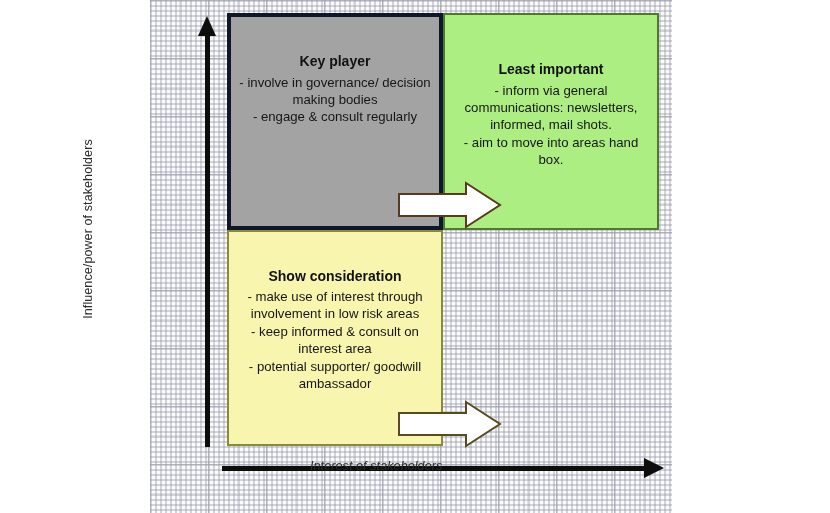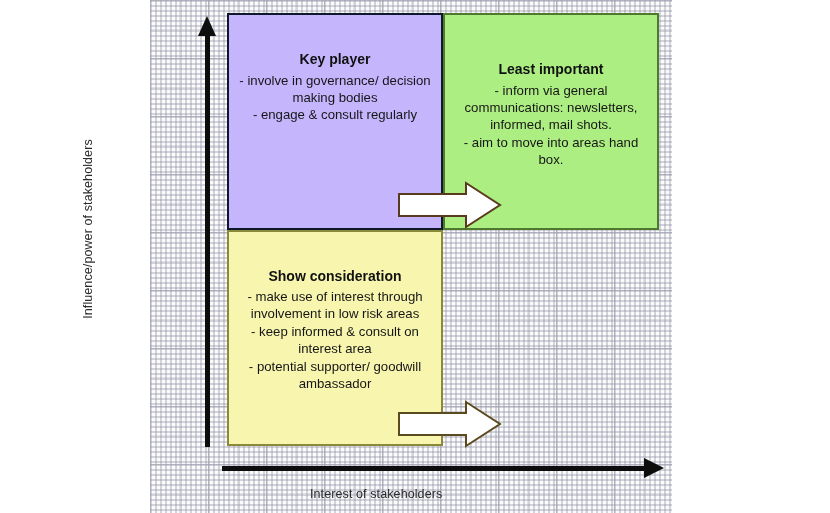--- a/index.html
+++ b/index.html
@@ -108,21 +108,22 @@
   }
   #y-axis-label {
     left: -62px;
     top: 222px;
     width: 300px;
     text-align: center;
     transform: rotate(-90deg);
   }
   #x-axis-label {
     left: 310px;
-    top: 487px;
+    top: 459px;
+    font-style: italic;
   }
 
   
   #matrix {
     position: absolute;
     left: 227px;
     top: 13px;
     width: 432px;
     height: 433px;
     display: grid;
@@ -130,21 +131,21 @@
     grid-template-rows: 1fr 1fr;
   }
   .quad {
     position: relative;
     box-sizing: border-box;
     padding: 12px 8px 6px 8px;
     text-align: center;
     overflow: hidden;
   }
   .q-tl { background: #f7d84b; border: 2px solid #8a7a1c; }
-  .q-tr { background: #c4b5fd; border: 2px solid #0f172a; }
+  .q-tr { background: #a3a3a3; border: 4px solid #0f172a; }
   .q-bl { background: #adee82; border: 2px solid #4f7a2e; }
   .q-br { background: #f7f5ae; border: 2px solid #8a8a3a; }
 
   .q-title {
     display: block;
     font-weight: bold;
     font-size: 14px;
     color: #111;
     margin-bottom: 3px;
     line-height: 1.25;

